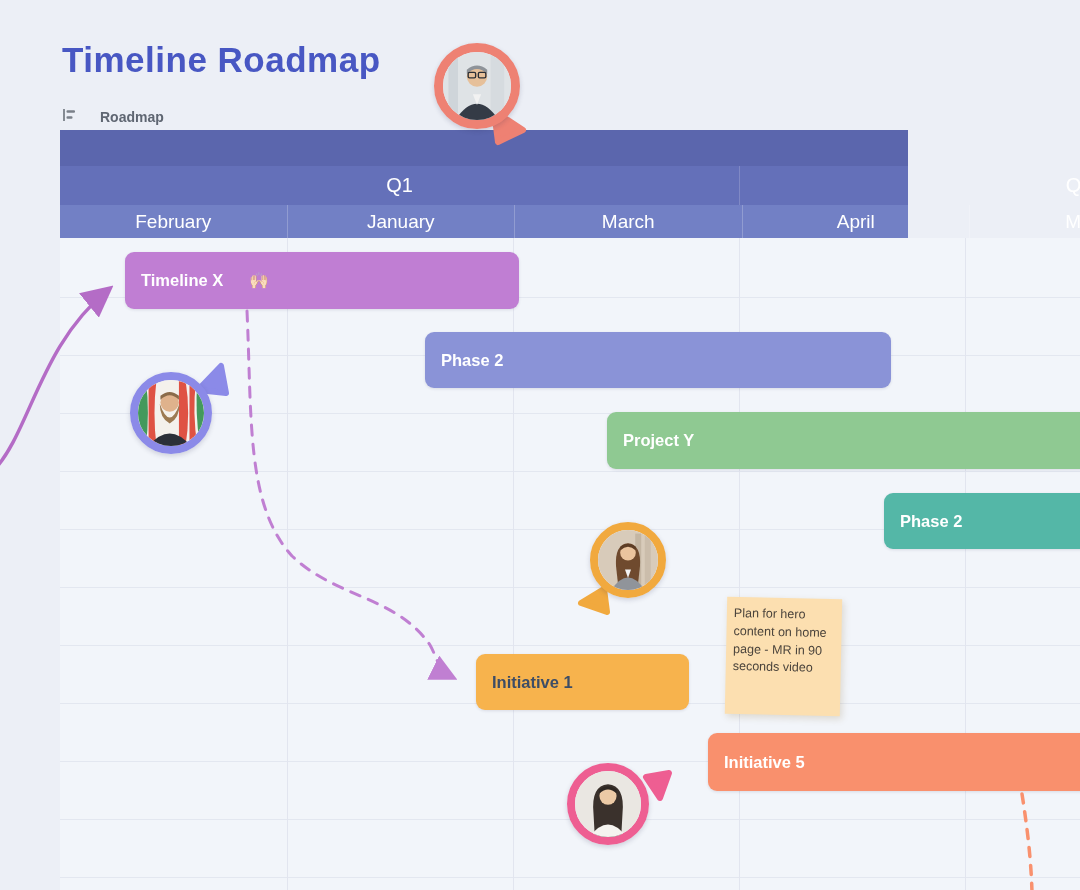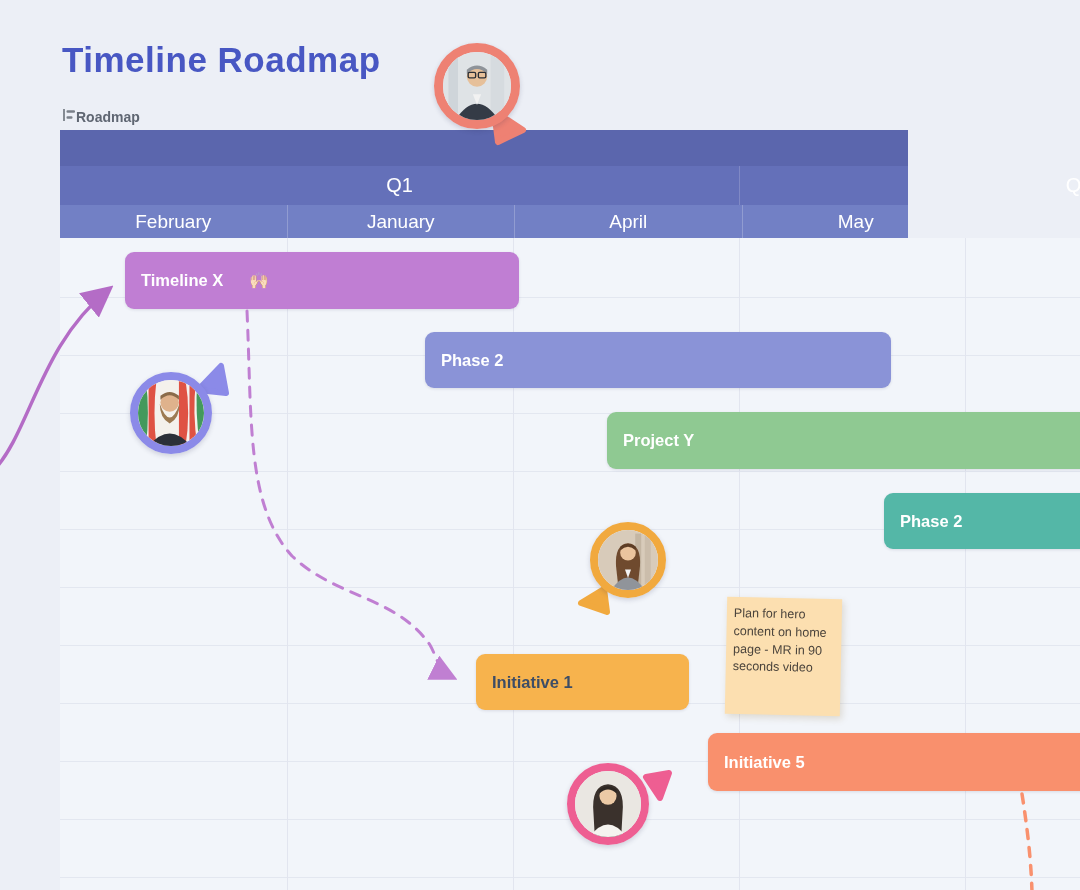--- a/index.html
+++ b/index.html
@@ -2,21 +2,21 @@
 <html><head>
 <meta charset="utf-8">
 <style>
   html,body{margin:0;padding:0;}
   body{font-family:"Liberation Sans","DejaVu Sans",sans-serif;background:#eceff6;}
   .canvas{position:relative;width:1080px;height:890px;overflow:hidden;background:#eceff6;padding-left:14px;}
 
   
   .page-title{position:absolute;left:62px;top:40px;font-size:35px;font-weight:600;
     letter-spacing:.5px;color:#4857c3;}
-  .breadcrumb{position:absolute;left:62px;top:108px;display:flex;align-items:center;gap:0;
+  .breadcrumb{position:absolute;left:62px;top:108px;display:flex;align-items:center;gap:24px;
     font-size:14px;font-weight:600;color:#5f6672;}
 
   
   .tl-header{position:absolute;left:60px;top:130px;width:848px;height:108px;z-index:3;}
   .band-top{position:absolute;left:0;top:0;width:100%;height:36px;background:#5b66ad;}
   .band-q{position:absolute;left:0;top:36px;width:100%;height:39px;background:#6470b9;}
   .q-cell{position:absolute;top:0;height:100%;display:flex;align-items:center;justify-content:center;
     color:#fff;font-size:20px;font-weight:500;}
   .q1{left:0;width:679px;} .q2{left:679px;width:678px;border-left:1px solid rgba(255,255,255,.18);}
   .band-months{position:absolute;left:0;top:75px;width:100%;height:33px;background:#7280c5;display:flex;}
@@ -88,20 +88,21 @@
 
   <div class="tl-header">
     <div class="band-top"></div>
     <div class="band-q">
       <div class="q-cell q1">Q1</div>
       <div class="q-cell q2">Q2</div>
     </div>
     <div class="band-months">
       <div class="month-cell">February</div>
       <div class="month-cell">January</div>
+      <div class="month-cell">March</div>
       <div class="month-cell">April</div>
       <div class="month-cell">May</div>
     </div>
   </div>
 
   <div class="bar bar-project-x">
     <span>Timeline X</span>
     <span class="emoji">🙌🏻</span>
   </div>
   <div class="bar bar-phase-2a">

